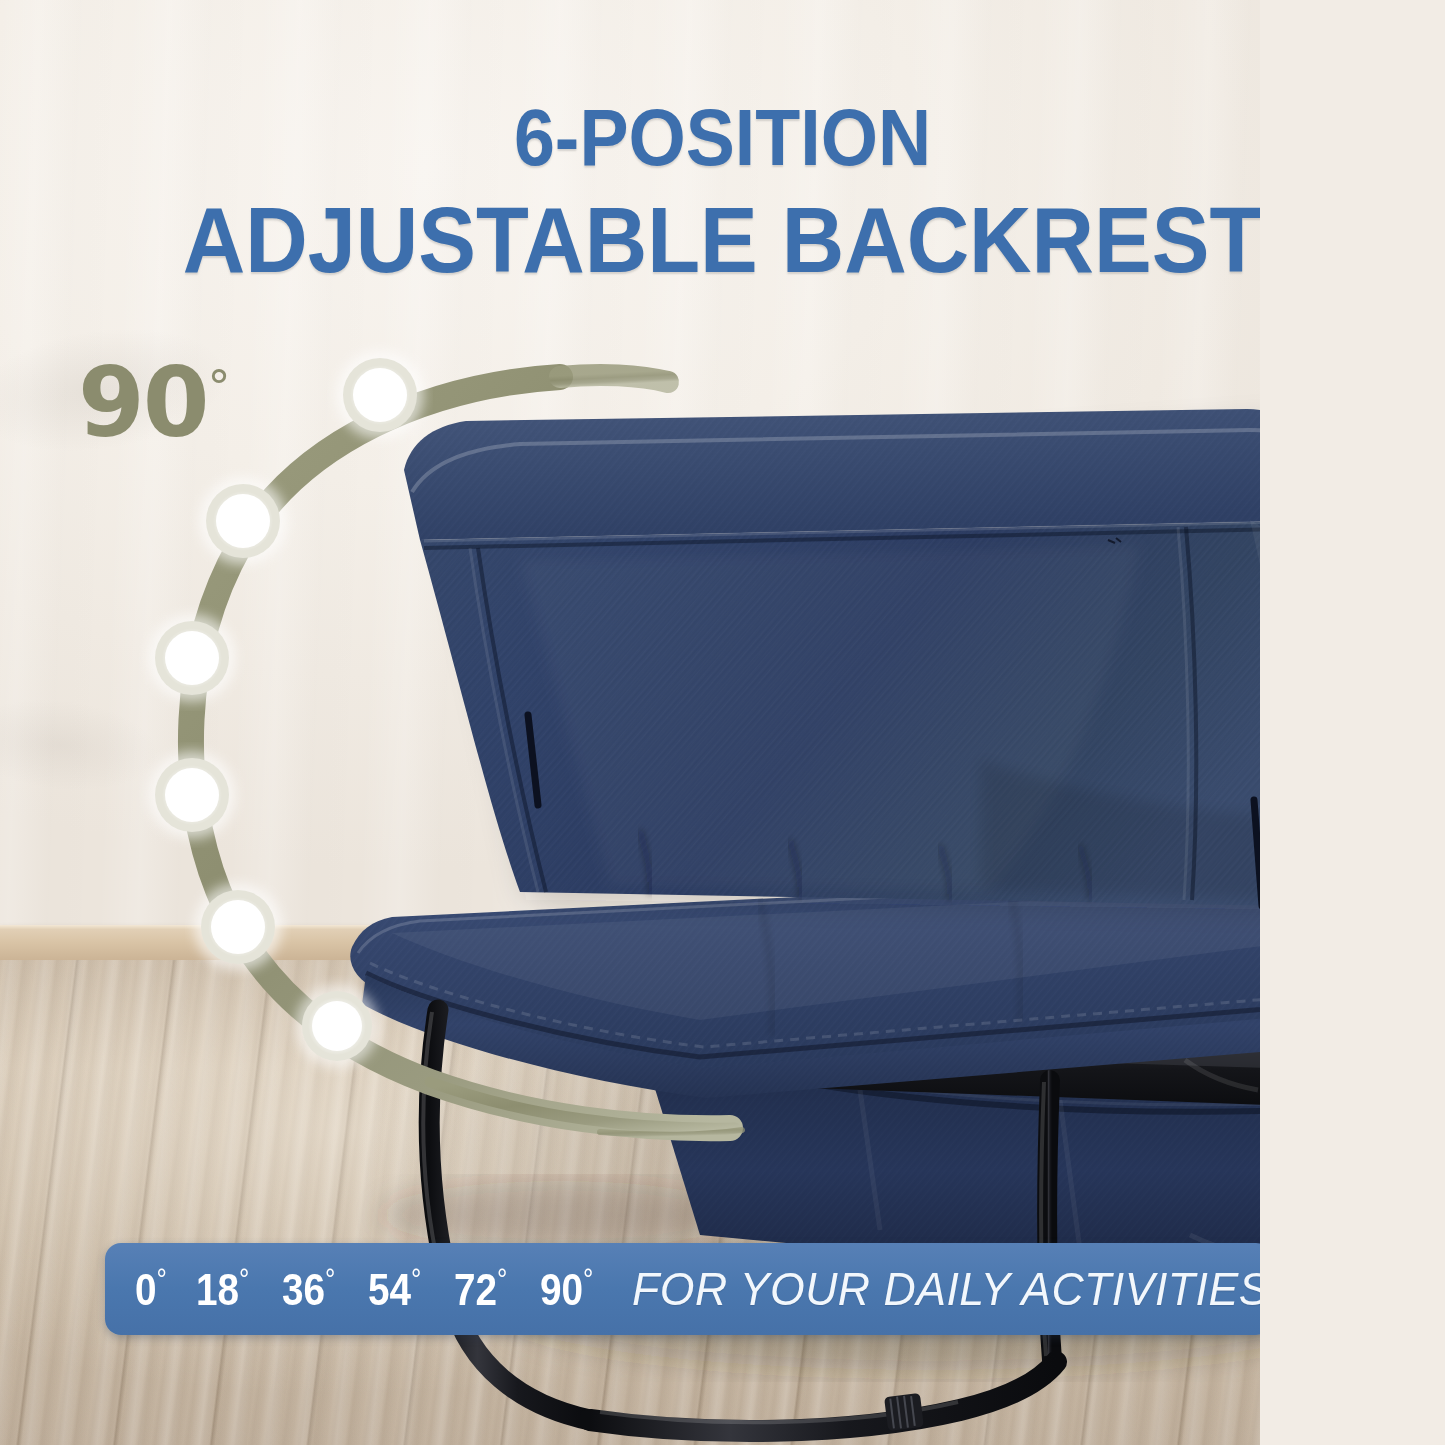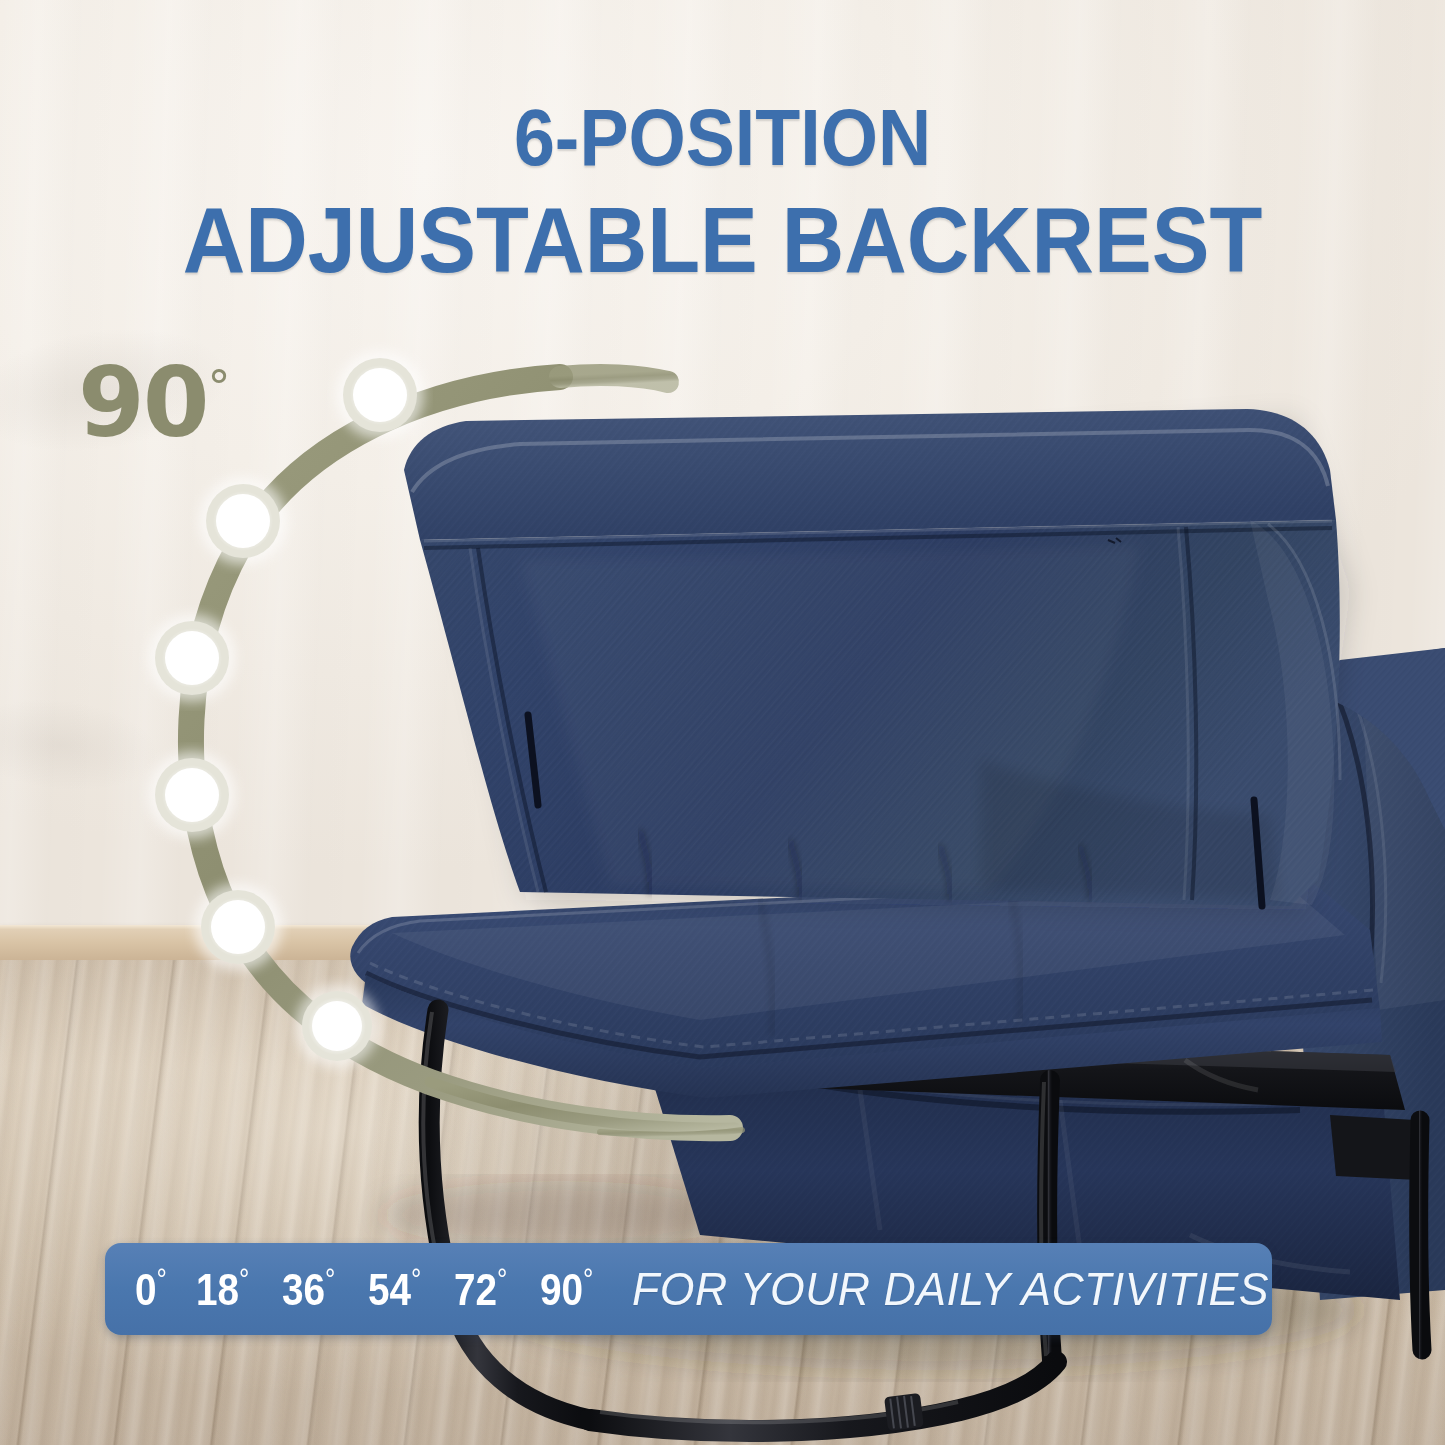--- a/index.html
+++ b/index.html
@@ -2,21 +2,21 @@
 <html><head>
 <meta charset="utf-8">
 <title>6-Position Adjustable Backrest</title>
 <style>
   * { margin:0; padding:0; box-sizing:border-box; }
   html,body { width:1445px; height:1445px; overflow:hidden; background:#f2ece5; }
   body { font-family:"Liberation Sans", sans-serif; }
 
   #stage {
     position:relative;
-    width:1445px; height:1445px;
+    width:1260px; height:1445px;
     overflow:hidden;
   }
 
   
   .wall {
     position:absolute; left:0; top:0; width:1445px; height:935px;
     background:
       radial-gradient(ellipse 1100px 700px at 30% 18%, #f8f4ef 0%, #f4efe8 45%, #ece5dc 100%);
   }
   .wall-grain {

